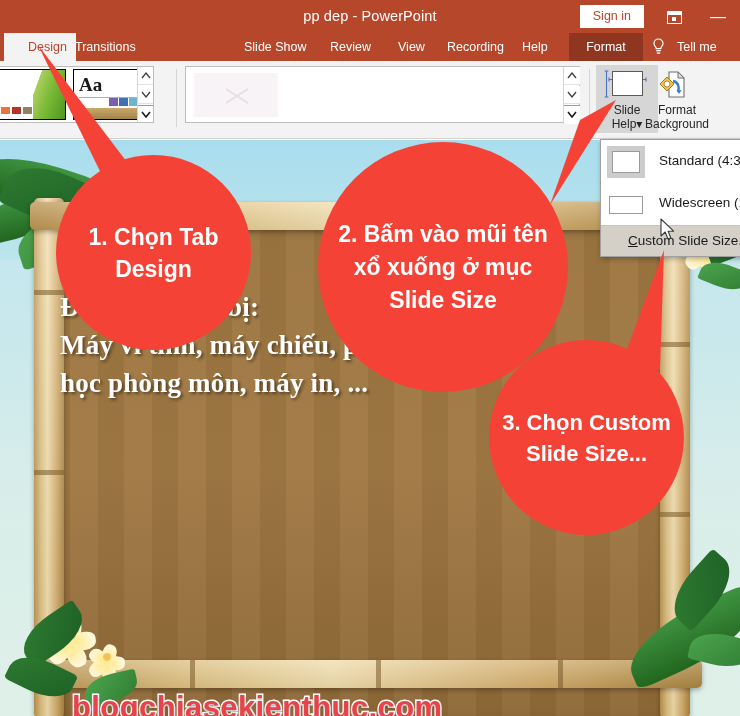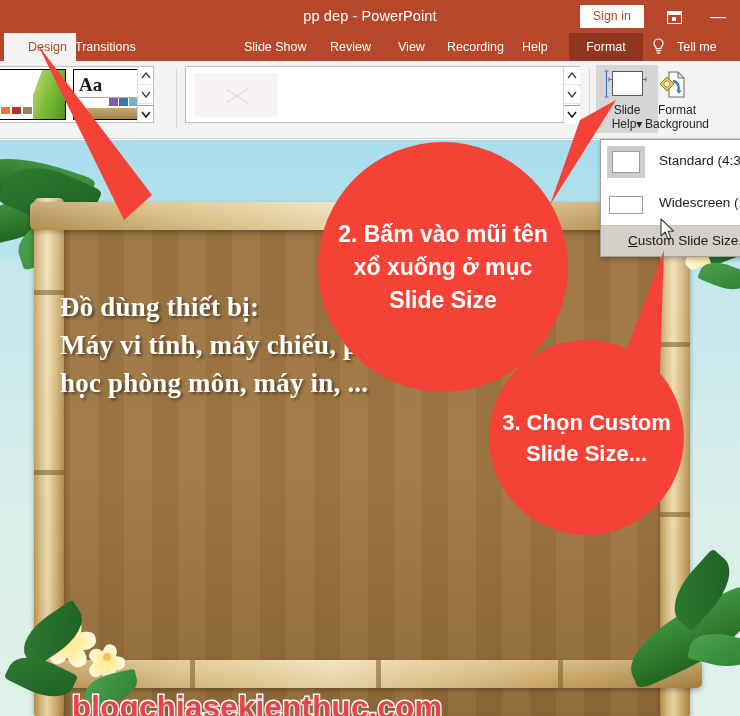--- a/index.html
+++ b/index.html
@@ -516,20 +516,23 @@
   <svg class="tail" style="left:24px;top:45px;width:130px;height:180px;">
     <path d="M14 0 L128 150 L100 175 Z" fill="#f44336"></path>
   </svg>
   <svg class="tail" style="left:430px;top:100px;width:190px;height:110px;">
     <path d="M186 0 L150 20 L120 105 Z" fill="#f44336"></path>
   </svg>
   <svg class="tail" style="left:560px;top:250px;width:140px;height:130px;">
     <path d="M104 0 L60 118 L100 120 Z" fill="#f44336"></path>
   </svg>
 
+  <div class="bubble bub1">
+    <span>1. Chọn Tab Design</span>
+  </div>
   <div class="bubble bub2">
     <span>2. Bấm vào mũi tên xổ xuống ở mục Slide Size</span>
   </div>
   <div class="bubble bub3">
     <span>3. Chọn Custom Slide Size...</span>
   </div>
 
   <svg class="cursor-arrow" width="16" height="24" viewBox="0 0 16 24">
     <path d="M1 1 L1 18 L5.2 14 L8 21 L10.8 19.8 L8.1 13.2 L13.6 13.2 Z" fill="#ffffff" stroke="#3a3a3a" stroke-width="1.1" stroke-linejoin="round"></path>
   </svg>

